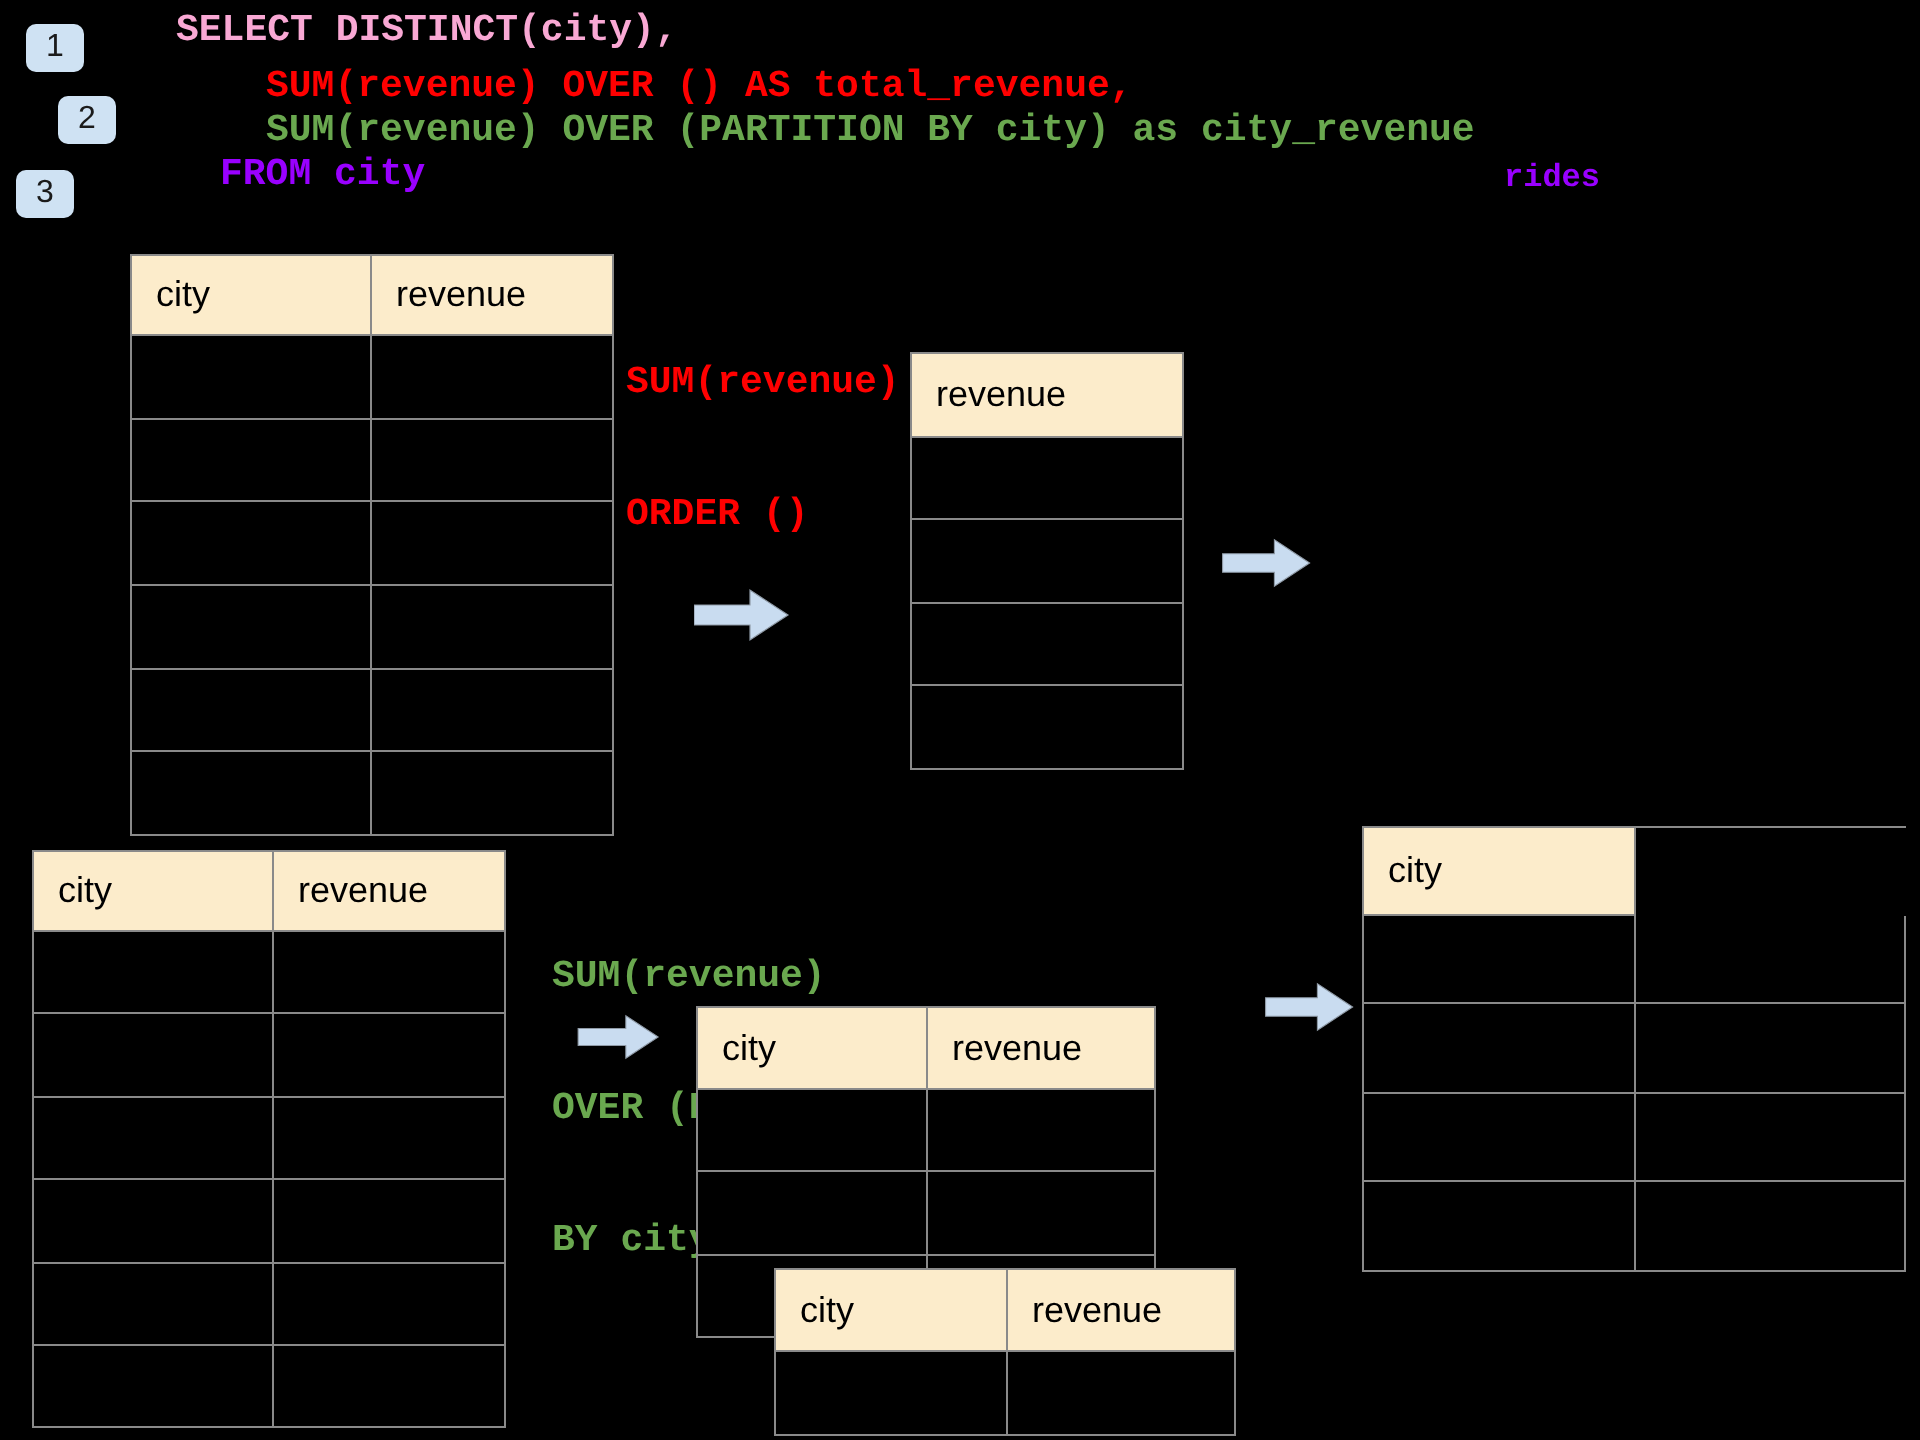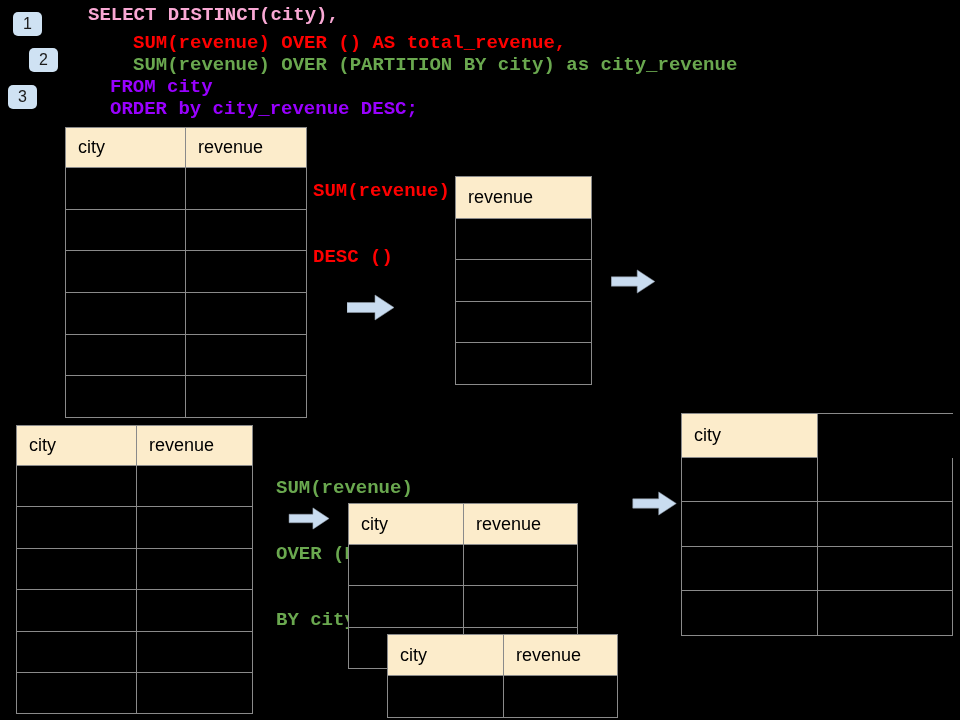--- a/index.html
+++ b/index.html
@@ -40,28 +40,28 @@
     <span>2</span>
   </div>
   <div class="badge" style="left:8px;top:85px;">
     <span>3</span>
   </div>
 
   <div class="code" style="left: 88px; top: 4px; color: #f9a8d4;">SELECT DISTINCT(city),</div>
   <div class="code" style="left: 133px; top: 54px; color: rgb(106, 168, 79);">SUM(revenue) OVER (PARTITION BY city) as city_revenue</div>
   <div class="code" style="left: 133px; top: 32px; color: rgb(255, 0, 0);">SUM(revenue) OVER () AS total_revenue,</div>
   <div class="code" style="left: 110px; top: 76px; color: rgb(153, 0, 255);">FROM city</div>
-  <div class="code" style="left: 110px; top: 98px; color: rgb(153, 0, 255);">ORDER by city_revenue DESC;</div>
 
   <div class="code-sm" style="left: 752px; top: 37px; color: rgb(153, 0, 255);">
+    <div>rides</div>
   </div>
 
   <div class="code" style="left: 313px; top: 136px; color: rgb(255, 0, 0);">
     <div>SUM(revenue)</div>
-    <div>DESC ()</div>
+    <div>ORDER ()</div>
   </div>
 
   <div class="code" style="left: 276px; top: 433px; color: rgb(106, 168, 79);">
     <div>SUM(revenue)</div>
     <div>OVER (PARTITION</div>
     <div>BY city)</div>
   </div>
 
   <div class="tbl" style="left:65px;top:127px;">
       <div class="tr" style="height: 40px;">

